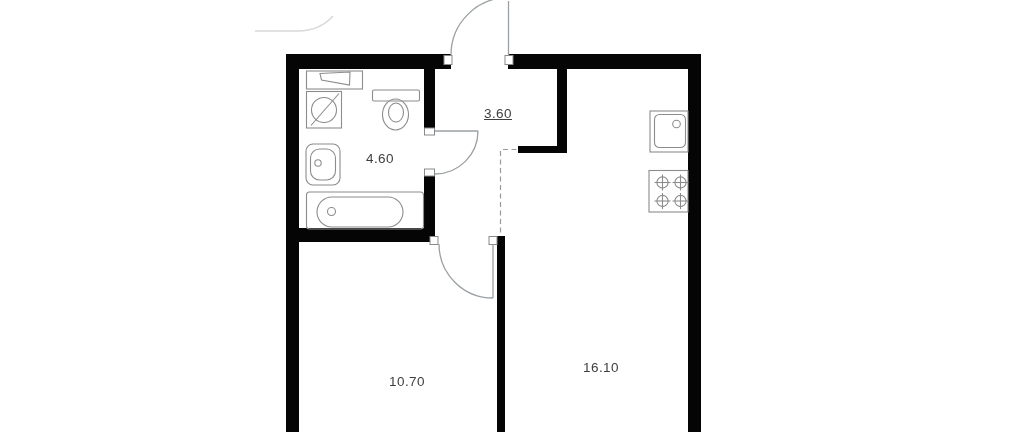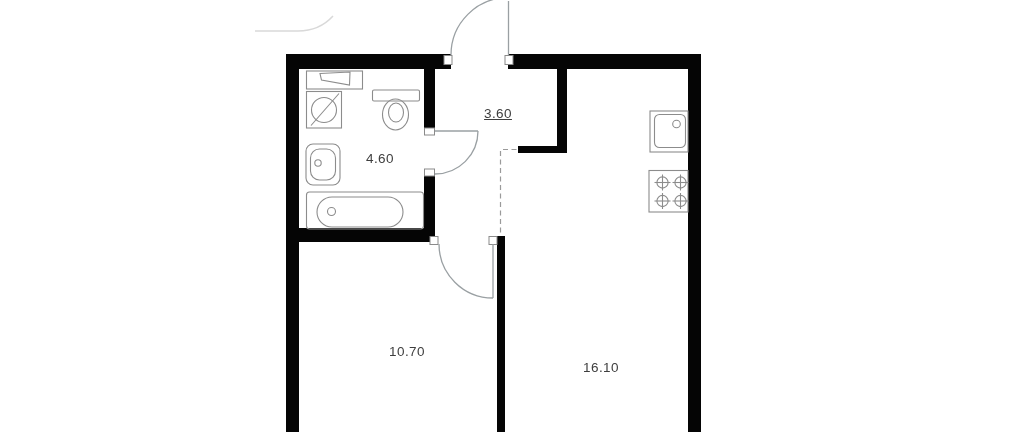--- a/index.html
+++ b/index.html
@@ -137,16 +137,16 @@
           <line class="fixture" x1="680.5" y1="193" x2="680.5" y2="209"></line>
         </g>
       </g>
     </g>
   </svg>
 
   <div class="room-label" style="left:345px;top:151px;">4.60</div>
 
   <div class="room-label" style="left:463px;top:106px;text-decoration:underline;">3.60</div>
 
-  <div class="room-label" style="left:372px;top:344px;">10.70</div>
+  <div class="room-label" style="left:372px;top:374px;">10.70</div>
 
   <div class="room-label" style="left:566px;top:360px;text-align:center;">16.10</div>
 </div>
 
 </body></html>

